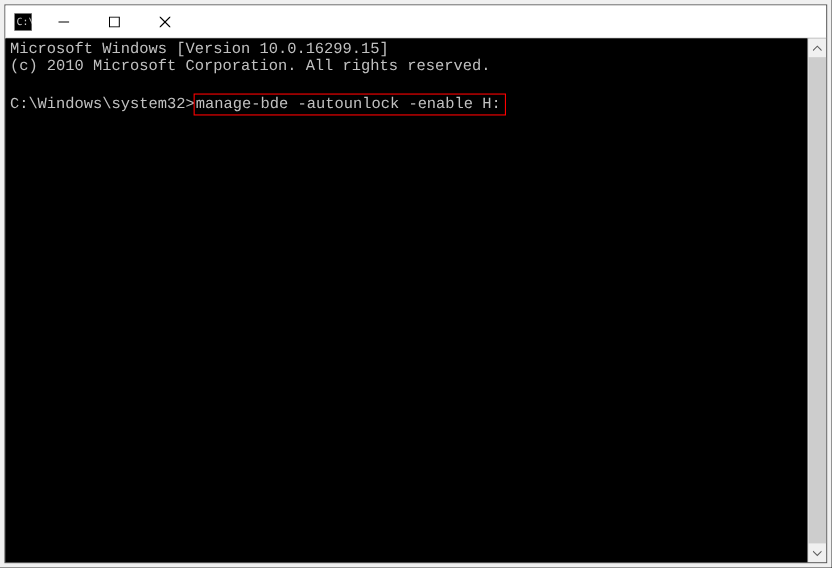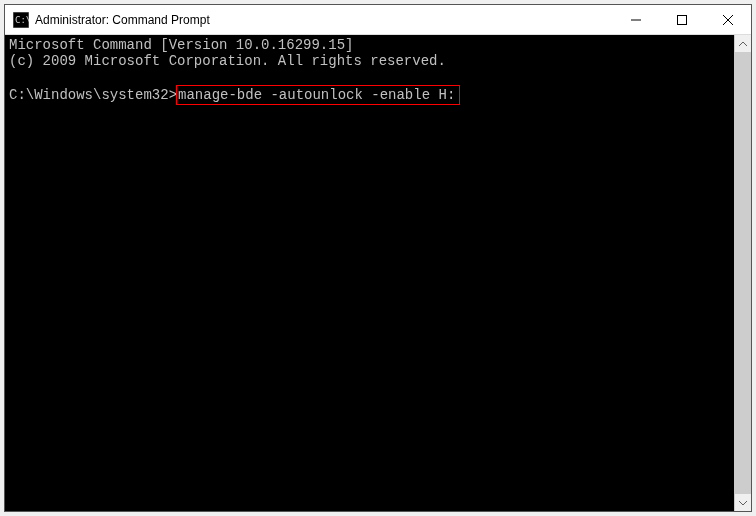--- a/index.html
+++ b/index.html
@@ -131,43 +131,42 @@
 <body>
 
 <div class="window">
   <div class="titlebar">
     <div class="titlebar-icon">
       <svg viewBox="0 0 16 16">
         <rect x="0" y="0" width="16" height="16" fill="#000" stroke="#888" stroke-width="1"></rect>
         <text x="2" y="11" font-size="9" fill="#ccc" font-family="monospace">C:\</text>
       </svg>
     </div>
-    <div class="titlebar-text">Administrator: Command Prompt</div>
     <div class="window-controls">
       <div class="win-btn">
         <svg viewBox="0 0 10 10">
             <line x1="0" y1="5" x2="10" y2="5" stroke="#000" stroke-width="1"></line>
           </svg>
       </div>
       <div class="win-btn">
         <svg viewBox="0 0 10 10">
             <rect x="0.5" y="0.5" width="9" height="9" fill="none" stroke="#000" stroke-width="1"></rect>
           </svg>
       </div>
       <div class="win-btn close">
         <svg viewBox="0 0 10 10">
             <line x1="0" y1="0" x2="10" y2="10" stroke="#000" stroke-width="1"></line>
             <line x1="10" y1="0" x2="0" y2="10" stroke="#000" stroke-width="1"></line>
           </svg>
       </div>
     </div>
   </div>
   <div class="console-wrapper">
-    <div class="console"><span>Microsoft Command [Version 10.0.16299.15]</span>
-<span>(c) 2009 Microsoft Corporation. All rights reserved.</span>
+    <div class="console"><span>Microsoft Windows [Version 10.0.16299.15]</span>
+<span>(c) 2010 Microsoft Corporation. All rights reserved.</span>
 <span></span>
 <span class="prompt-line"><span>C:\Windows\system32&gt;</span><span class="command-highlight">manage-bde -autounlock -enable H:</span></span></div>
     <div class="scrollbar">
       <div class="scroll-arrow">
         <svg viewBox="0 0 8 8">
             <path d="M 0 6 L 4 2 L 8 6" fill="none" stroke="#606060" stroke-width="1"></path>
           </svg>
       </div>
       <div class="scroll-track">
         <div class="scroll-thumb"></div>

